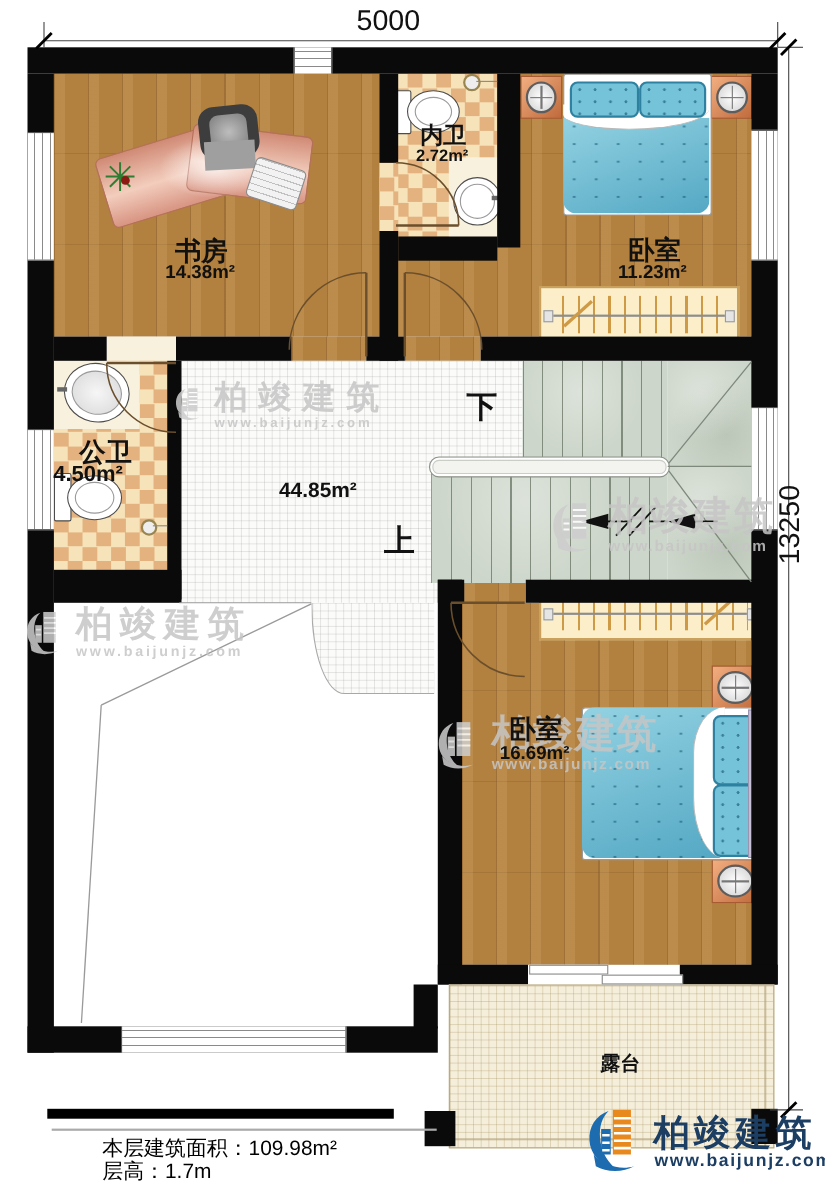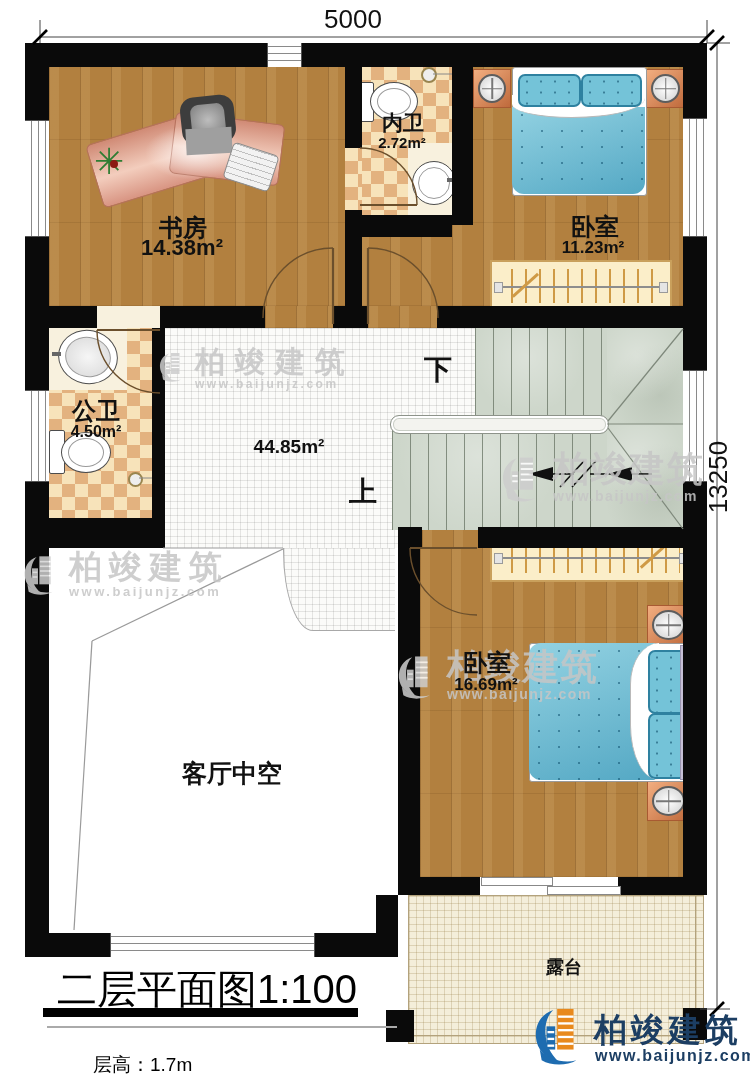--- a/index.html
+++ b/index.html
@@ -320,40 +320,39 @@
       </svg>
     <div class="wmtxt">
       <span style="font-size:36px;letter-spacing:2px">柏竣建筑</span>
       <span style="font-size:14px;letter-spacing:1.5px">www.baijunjz.com</span>
     </div>
   </div>
 
   <div class="lbl" style="left:353px;top:19px;font-size:26px;font-weight:500">5000</div>
   <div class="lbl" style="left:718px;top:477px;font-size:26px;font-weight:500;transform:translate(-50%,-50%) rotate(-90deg)">13250</div>
   <div class="lbl" style="left:183px;top:228px;font-size:24px">书房</div>
-  <div class="lbl" style="left:182px;top:248px;font-size:22px">14.38m²</div>
+  <div class="lbl" style="left:182px;top:248px;font-size:17px">14.38m²</div>
   <div class="lbl" style="left:403px;top:123px;font-size:21px">内卫</div>
   <div class="lbl" style="left:402px;top:142px;font-size:15px">2.72m²</div>
   <div class="lbl" style="left:595px;top:227px;font-size:24px">卧室</div>
   <div class="lbl" style="left:593px;top:248px;font-size:17px">11.23m²</div>
   <div class="lbl" style="left:96px;top:411px;font-size:24px">公卫</div>
-  <div class="lbl" style="left:96px;top:432px;font-size:16px">4.50m²</div>
+  <div class="lbl" style="left:80px;top:432px;font-size:20px">4.50m²</div>
   <div class="lbl" style="left:289px;top:447px;font-size:19px">44.85m²</div>
   <div class="lbl" style="left:438px;top:370px;font-size:28px">下</div>
   <div class="lbl" style="left:363px;top:492px;font-size:28px">上</div>
   <div class="lbl" style="left:487px;top:663px;font-size:24px">卧室</div>
   <div class="lbl" style="left:486px;top:685px;font-size:17px">16.69m²</div>
-  <div class="lbl" style="left:232px;top:773px;font-size:25px">客厅中空</div>
   <div class="lbl" style="left:564px;top:967px;font-size:18px">露台</div>
 
-  <div class="titleline" style="left:57px;top:962px;font-size:40px">
-    <span>二层平面图</span><span>1:100</span>
-  </div>
   <div class="abs" style="left:43px;top:1008px;width:315px;height:9px;background:#000"></div>
   <div class="abs" style="left:47px;top:1026px;width:350px;height:1.5px;background:#aaa"></div>
+  <div class="titleline" style="left:93px;top:1031px;font-size:19px">
+    <span>本层建筑面积：</span><span>109.98m²</span>
+  </div>
   <div class="titleline" style="left:93px;top:1052px;font-size:19px">
     <span>层高：</span><span>1.7m</span>
   </div>
 
   <svg class="abs" style="left:532px;top:1005px" width="58" height="62">
       <use href="#bj-color"></use>
     </svg>
   <div class="navy" style="left:594px;top:1008px;font-size:33px;letter-spacing:4px">柏竣建筑</div>
   <div class="navy" style="left:595px;top:1047px;font-size:16px;letter-spacing:1.5px">www.baijunjz.com</div>
 

